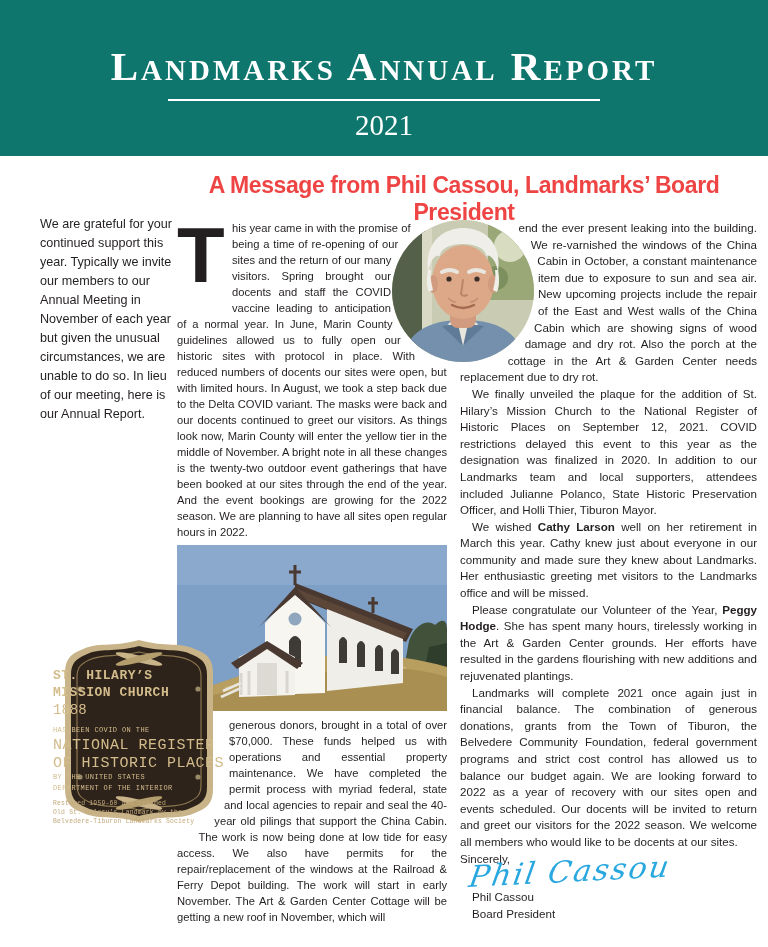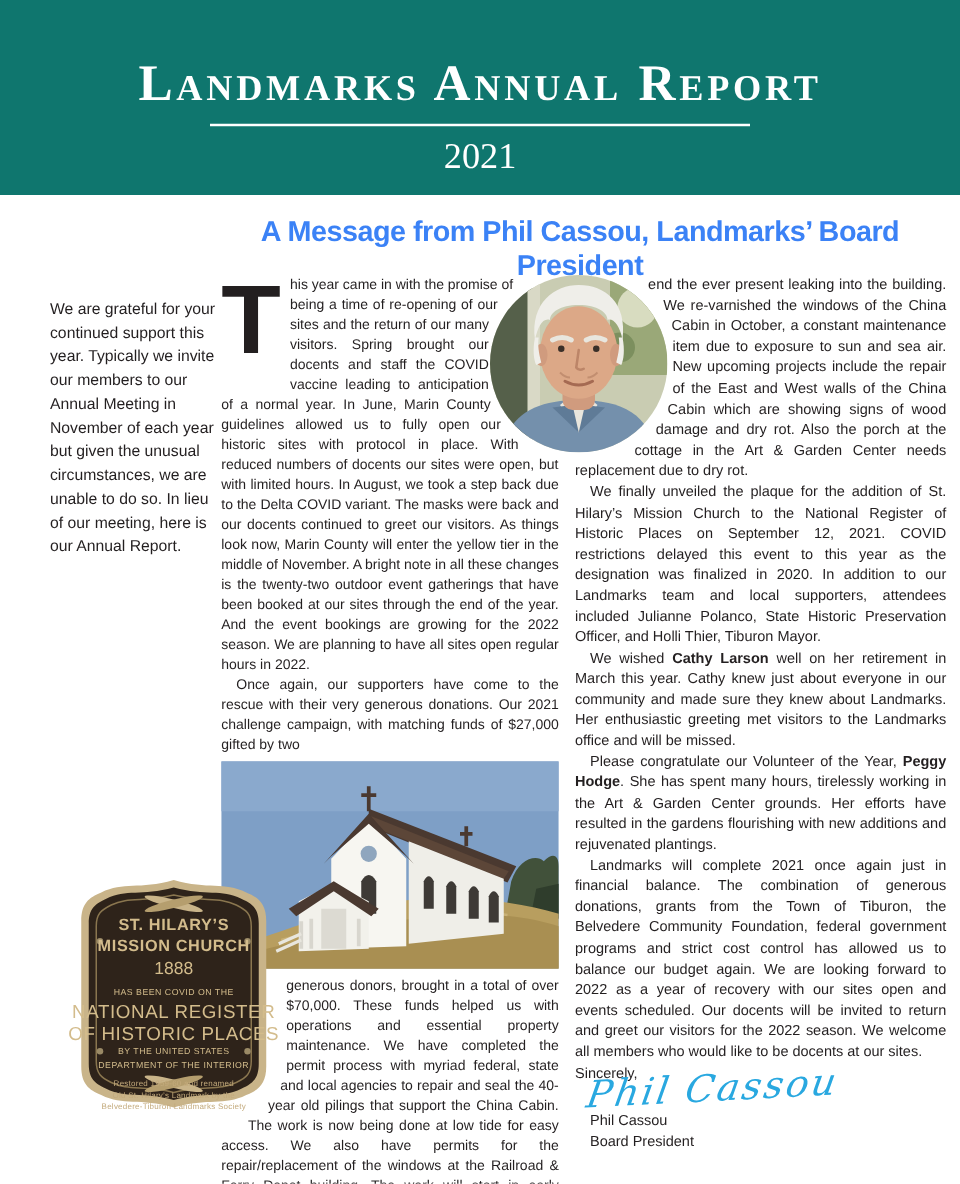--- a/index.html
+++ b/index.html
@@ -35,25 +35,25 @@
     font-size: 29px;
     margin-top: 8px;
   }
   
   .article-heading {
     position:absolute; left:160px; top:172px; width:608px;
     text-align:center;
     font-size: 23px;
     font-weight: bold;
     letter-spacing: -0.4px;
-    color:#3b82f6;
+    color:#ef4444;
   }
   
   .intro {
-    position:absolute; left:40px; top:238px; width:133px;
+    position:absolute; left:40px; top:215px; width:133px;
     font-size:12.6px; line-height:19px;
   }
   
   .col { position:absolute; top:220px; bottom:0; text-align:justify; hyphens:none; }
   .col p { margin:0; }
   .col-mid   { left:177px; width:270px; font-size:11.2px; line-height:16px; }
   .col-right { left:460px; width:297px; font-size:11.6px; line-height:16.6px; }
   .indent { text-indent: 12px; }
 
   .dropcap {
@@ -84,22 +84,22 @@
   .plaque-spacer {
     float:left; width:52px; height:140px;
     shape-outside: polygon(0 0, 52px 0, 52px 72px, 30px 108px, 0 122px);
     position:relative; z-index:2;
   }
   .plaque {
     position:absolute; left:-124px; top:-90px; width:172px; height:226px;
   }
   .plaque svg { position:absolute; inset:0; }
   .plaque .ptext {
-    position:absolute; inset:0; text-align:center;
-    font-family:Liberation Sans, sans-serif;
+    position:absolute; inset:0; 
+    font-family:Liberation Mono, monospace;
     color:#D3BC8C; padding-top:42px; line-height:1;
   }
   .pl-big   { font-size:13px; font-weight:bold; letter-spacing:0.5px; margin-bottom:4px; }
   .pl-year  { font-size:14px; margin:2px 0 10px 0; }
   .pl-small { font-size:7px;  letter-spacing:0.4px; margin-bottom:4px; }
   .pl-reg   { font-size:15px; letter-spacing:0.5px; margin-bottom:3px; }
   .pl-tiny  { font-size:6.4px; color:#C3AA7C; margin-bottom:2.5px; letter-spacing:0.2px; }
   .pl-gap   { height:5px; }
   
   .closing { margin:16px 0 6px 12px; }
@@ -164,21 +164,20 @@
 
     <path d="M71 60 L69 74 Q71 77 75 75" stroke="#BC8568" stroke-width="2" fill="none" stroke-linecap="round"></path>
     <path d="M60 85 Q71 91 82 85" stroke="#A56A52" stroke-width="2.4" fill="none" stroke-linecap="round"></path>
     <path d="M56 78 Q60 82 64 82 M86 78 Q82 82 78 82" stroke="#C28E70" stroke-width="1.5" fill="none"></path>
   </svg>
 </div>
 
 <section class="col col-mid">
   <div class="spacer-mid"></div>
   <p><span class="dropcap">T</span><span>his year came in with the promise of being a time of re-opening of our sites and the return of our many visitors. Spring brought our docents and staff the COVID vaccine leading to anticipation of a normal year. In June, Marin County guidelines allowed us to fully open our historic sites with protocol in place. With reduced numbers of docents our sites were open, but with limited hours. In August, we took a step back due to the Delta COVID variant. The masks were back and our docents continued to greet our visitors. As things look now, Marin County will enter the yellow tier in the middle of November. A bright note in all these changes is the twenty-two outdoor event gatherings that have been booked at our sites through the end of the year. And the event bookings are growing for the 2022 season. We are planning to have all sites open regular hours in 2022.</span></p>
-  <p class="indent">Once again, our supporters have come to the rescue with their very generous donations. Our 2021 challenge campaign, with matching funds of $27,000 gifted by two</p>
 
   <svg class="church" viewBox="0 0 270 166">
     <rect width="270" height="166" fill="#7E9FC6"></rect>
     <rect width="270" height="40" fill="#8AA9CD"></rect>
 
     <path d="M232 96 C238 78 252 74 258 80 C266 72 270 76 270 84 L270 122 L228 118 Z" fill="#41513A"></path>
     <path d="M252 102 L270 98 L270 126 L248 122 Z" fill="#2F3D2C"></path>
 
     <path d="M0 152 C40 140 90 118 140 112 C190 106 235 112 270 122 L270 166 L0 166 Z" fill="#B89E5F"></path>
     <path d="M0 158 C50 148 110 130 170 124 C210 120 245 124 270 132 L270 166 L0 166 Z" fill="#A98F52"></path>

